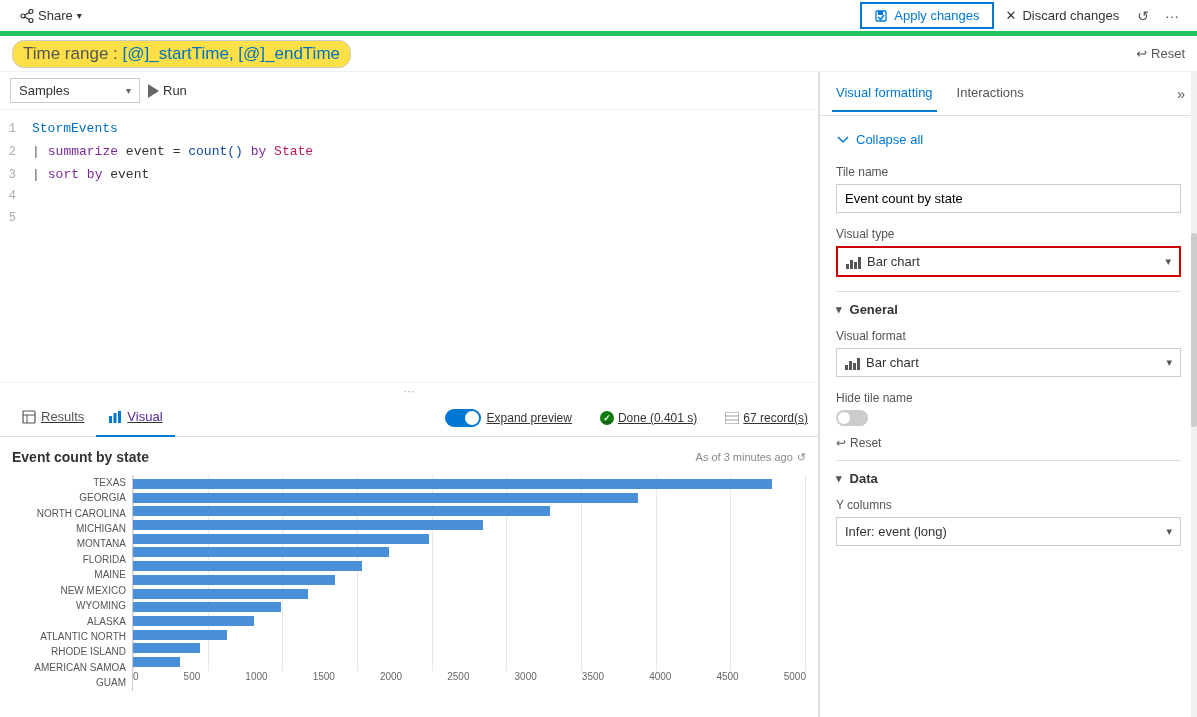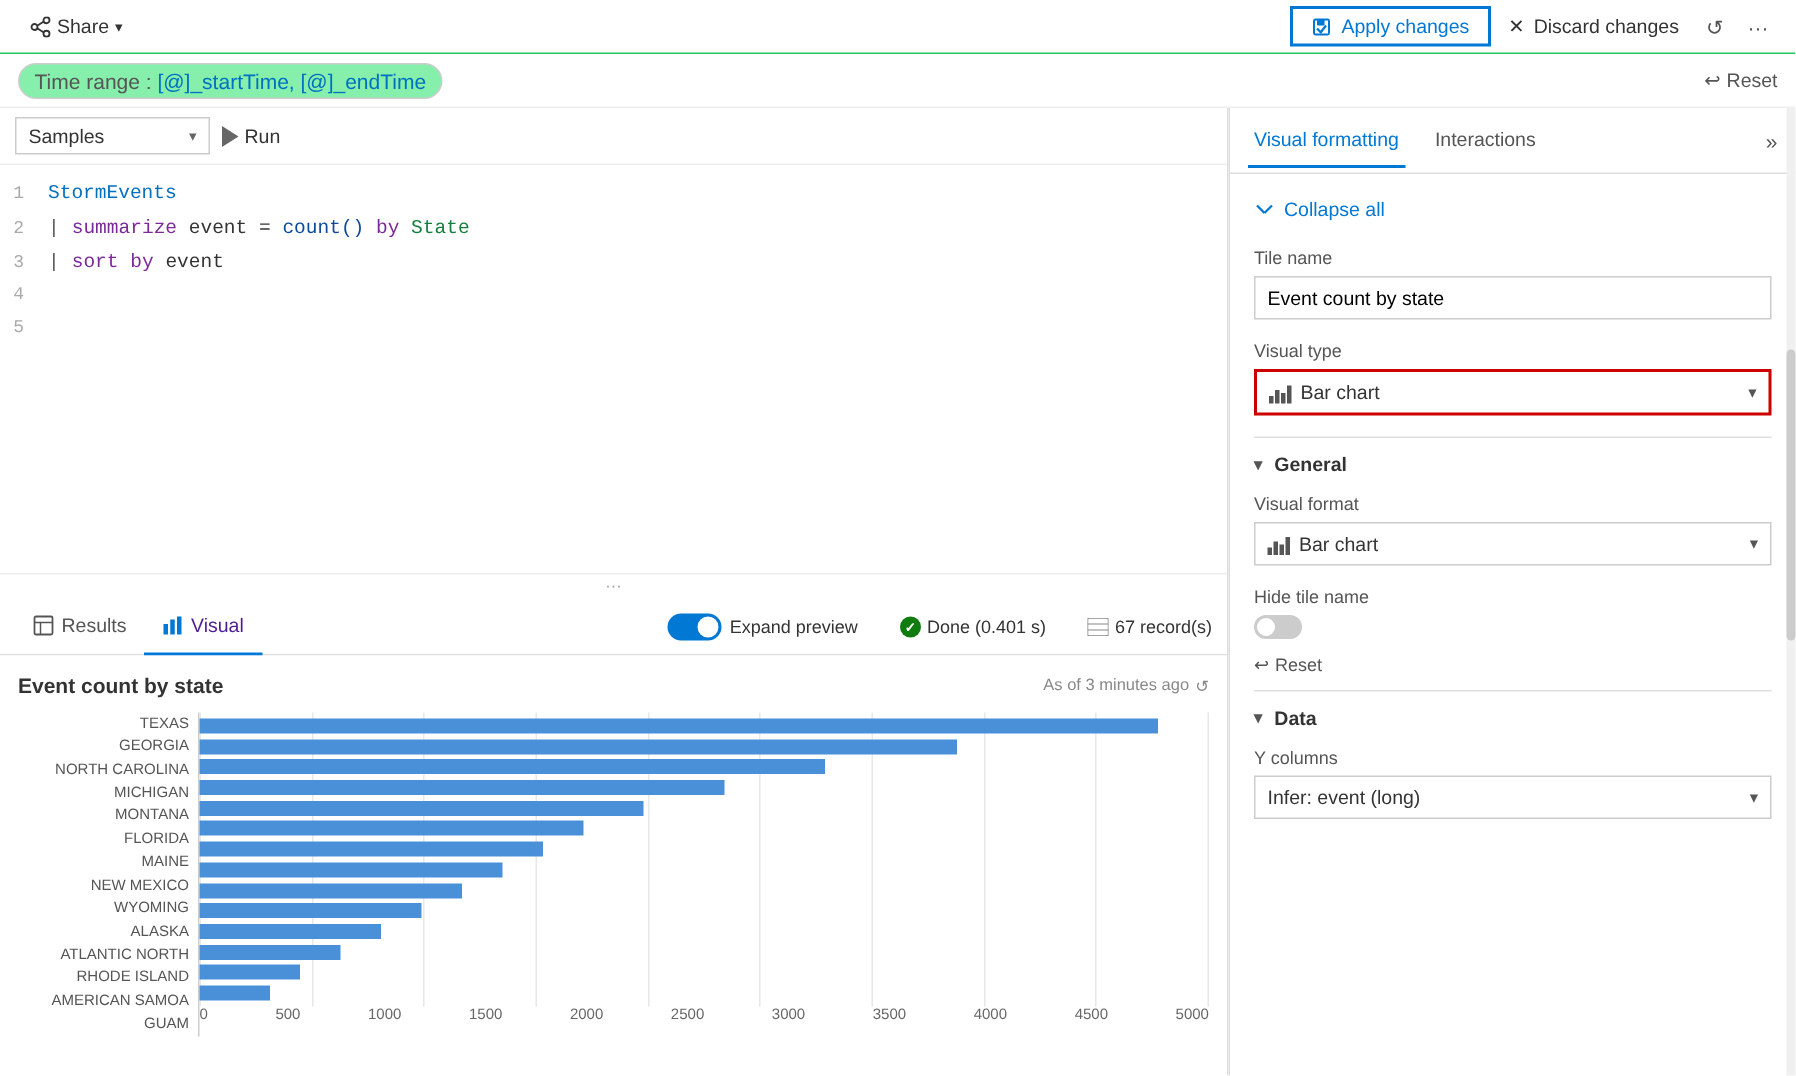--- a/index.html
+++ b/index.html
@@ -1,21 +1,21 @@
 <!DOCTYPE html>
 <html><head>
   <meta charset="utf-8">
   <style>
     * { box-sizing: border-box; margin: 0; padding: 0; }
     body { font-family: 'Segoe UI', Arial, sans-serif; font-size: 13px; color: #333; background: #fff; width: 1197px; height: 717px; overflow: hidden; }
 
     
     .top-bar {
       display: flex; align-items: center; justify-content: space-between;
-      height: 36px; border-bottom: 1px solid #22c55e; padding: 0 12px;
+      height: 36px; border-bottom: 5px solid #22c55e; padding: 0 12px;
       background: #fff;
     }
     .top-bar-left { display: flex; align-items: center; gap: 8px; }
     .top-bar-right { display: flex; align-items: center; gap: 4px; }
     .share-btn {
       display: flex; align-items: center; gap: 4px; cursor: pointer;
       padding: 4px 8px; border: none; background: none; font-size: 13px; color: #333;
     }
     .apply-btn {
       display: flex; align-items: center; gap: 6px;
@@ -31,21 +31,21 @@
       font-size: 14px;
     }
 
     
     .time-range-bar {
       display: flex; align-items: center; justify-content: space-between;
       height: 36px; padding: 0 12px; border-bottom: 1px solid #eee; background: #fff;
     }
     .time-range-pill {
       border: 1px solid #ccc; border-radius: 12px; padding: 3px 10px;
-      font-size: 14px; color: #333; background: #86efac;
+      font-size: 17px; color: #333; background: #fde047;
     }
     .reset-btn {
       background: none; border: none; cursor: pointer; color: #555; font-size: 13px;
       display: flex; align-items: center; gap: 4px;
     }
 
     
     .main-layout {
       display: flex; height: calc(717px - 72px);
     }
@@ -85,30 +85,30 @@
     .code-line {
       display: flex; align-items: baseline; padding: 1px 0; line-height: 1.6;
     }
     .line-num {
       color: #aaa; min-width: 32px; text-align: right; padding-right: 16px; user-select: none; font-size: 12px;
     }
     .kw-blue { color: #0070c0; }
     .kw-purple { color: #7b2999; }
     .kw-dark { color: #0c4a9e; }
     .txt-normal { color: #333; }
-    .txt-red { color: #15803d; }
+    .txt-red { color: #be185d; }
     .pipe-char { color: #555; margin-right: 8px; }
     .collapse-dots {
       text-align: center; color: #999; font-size: 11px; padding: 2px 0;
     }
 
     
     .results-tabs {
       display: flex; align-items: center; gap: 0; padding: 0 10px;
-      border-bottom: 1px solid #ddd; background: #fff; height: 38px;
+      border-bottom: 1px solid #ddd; background: #fff; height: 38px; text-decoration: underline;
     }
     .tab {
       display: flex; align-items: center; gap: 5px;
       padding: 8px 12px; cursor: pointer; font-size: 13px; color: #555;
       border-bottom: 2px solid transparent; height: 38px;
     }
     .tab.active { color: #4c1d95; border-bottom: 2px solid #0078d4; font-weight: 500; }
     .tab-right {
       margin-left: auto; display: flex; align-items: center; gap: 28px; font-size: 12px;
     }

